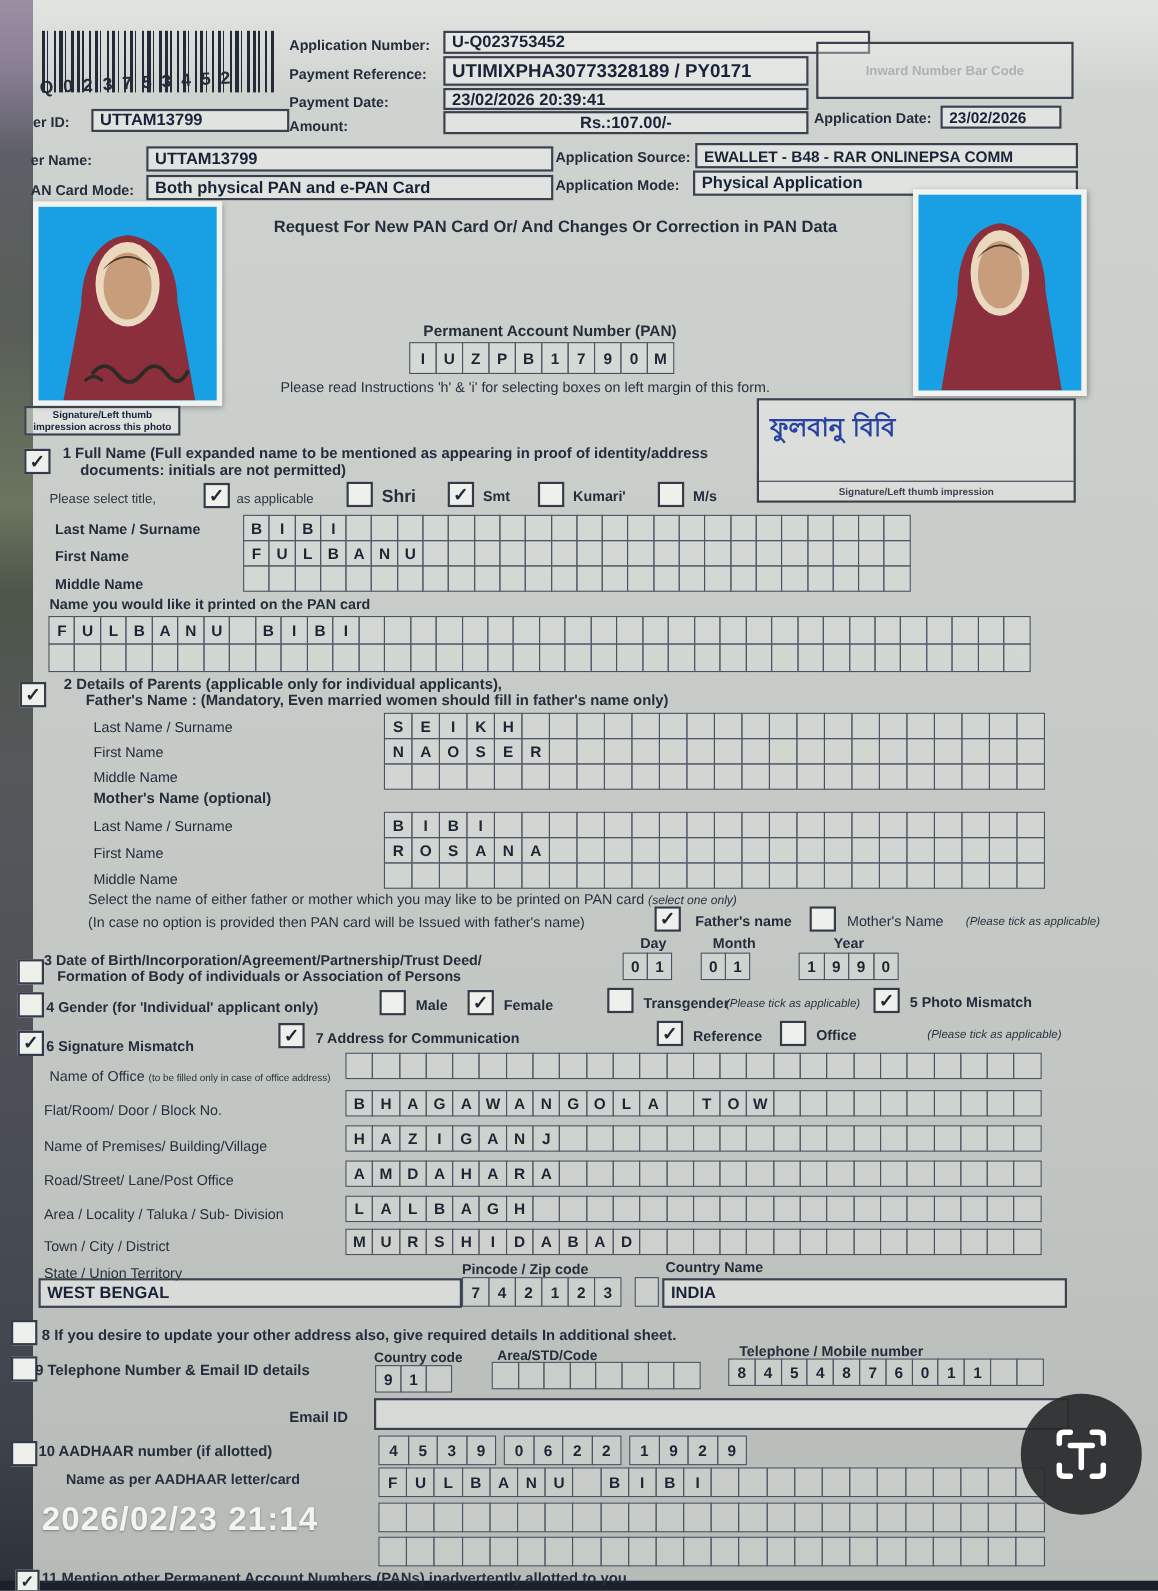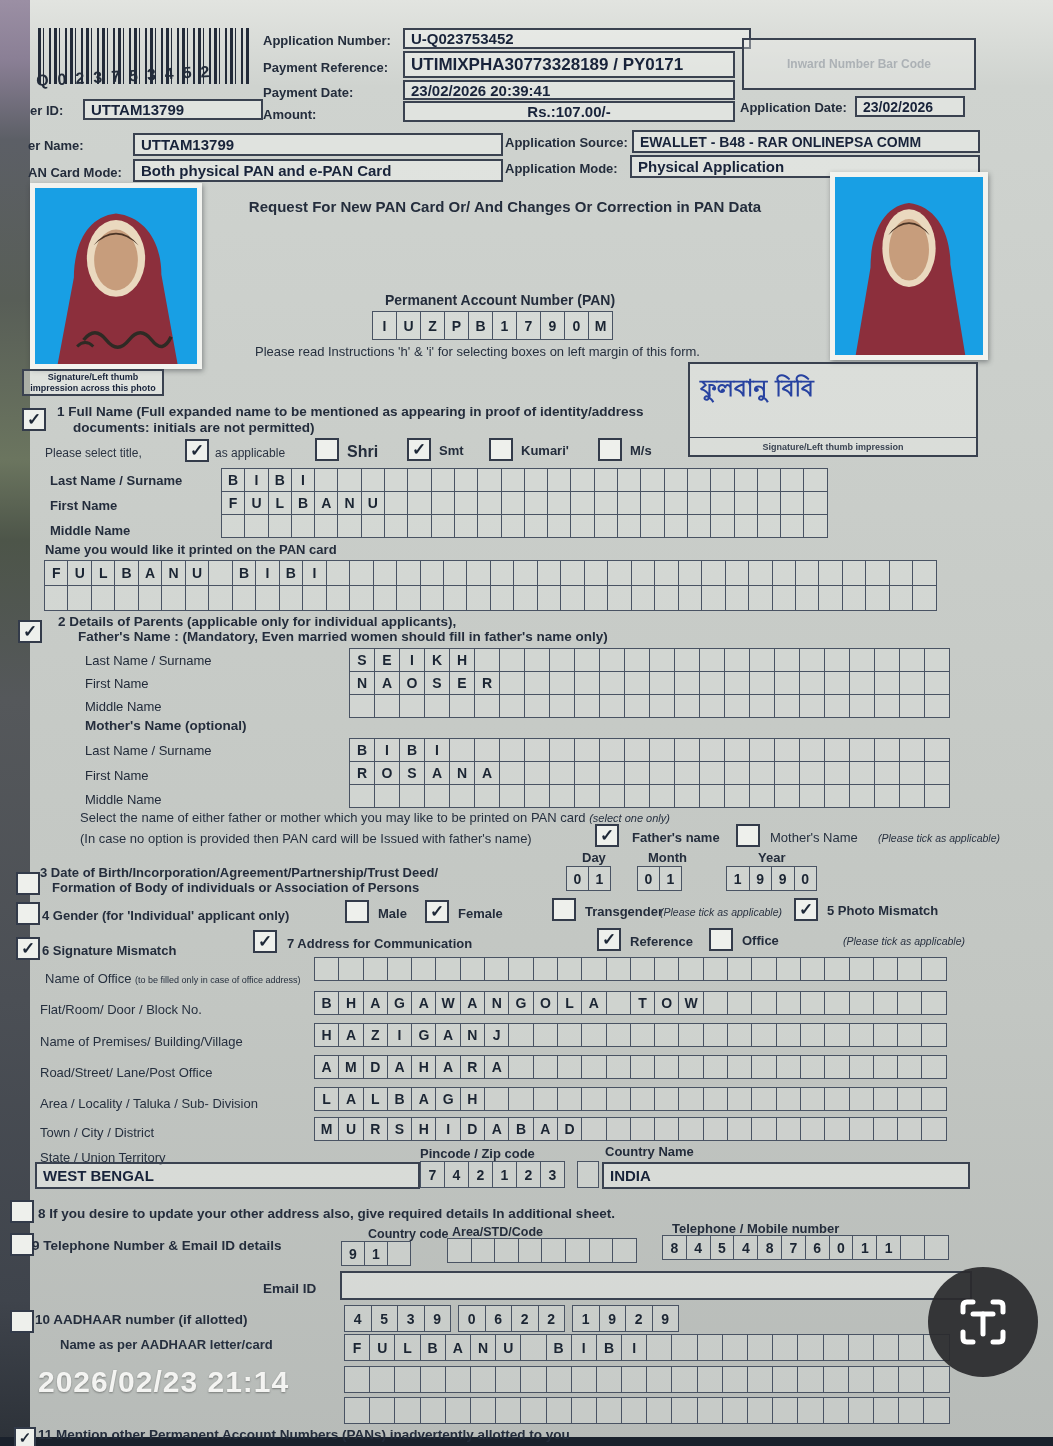--- a/index.html
+++ b/index.html
@@ -39,21 +39,21 @@
 
 <div id="page">
 
   <div class="a edge-left"></div>
   <div class="a edge-bottom"></div>
 
   <div class="a barcode" style="left:38px;top:28px;width:212px;height:56px;"></div>
   <div class="a" style="left:36px;top:66px;width:230px;font-size:16px;font-weight:bold;letter-spacing:9px;color:#232c3a;transform:rotate(-3deg);">Q023753452</div>
 
   <div class="a lb" style="left:263px;top:33px;font-size:13px;">Application Number:</div>
-  <div class="a box" style="left:403px;top:28px;width:348px;height:21px;font-size:15px;font-weight:bold;">U-Q023753452</div>
+  <div class="a box" style="left:403px;top:28px;width:388px;height:21px;font-size:15px;font-weight:bold;">U-Q023753452</div>
 
   <div class="a lb" style="left:263px;top:60px;font-size:13px;">Payment Reference:</div>
   <div class="a box" style="left:403px;top:51px;width:332px;height:27px;font-size:17px;font-weight:bold;">UTIMIXPHA30773328189 / PY0171</div>
 
   <div class="a lb" style="left:263px;top:85px;font-size:13px;">Payment Date:</div>
   <div class="a box" style="left:403px;top:80px;width:332px;height:20px;font-size:15px;">23/02/2026 20:39:41</div>
 
   <div class="a lb" style="left:263px;top:107px;font-size:13px;">Amount:</div>
   <div class="a box" style="left:403px;top:101px;width:332px;height:21px;font-size:15px;justify-content:center;">Rs.:107.00/-</div>
 
@@ -737,21 +737,21 @@
       <span class="cell"></span>
     </div>
   <div class="a box" style="left:602px;top:1162px;width:368px;height:27px;font-size:15px;">INDIA</div>
 
   <span class="a cb" style="left:10px;top:1200px;"></span>
   <div class="a lb" style="left:38px;top:1206px;font-size:13.5px;">8 If you desire to update your other address also, give required details In additional sheet.</div>
 
   <span class="a cb" style="left:10px;top:1233px;"></span>
   <div class="a lb" style="left:32px;top:1238px;font-size:13.5px;">9 Telephone Number &amp; Email ID details</div>
 
-  <div class="a lb" style="left:340px;top:1227px;font-size:12.5px;font-weight:600;margin-left:28px;">Country code</div>
+  <div class="a lb" style="left:340px;top:1227px;font-size:12.5px;font-weight:600;">Country code</div>
   <div class="a grid" style="left:342px;top:1241px;--cw:24px;--ch:25px;">
       <span class="cell">9</span>
       <span class="cell">1</span>
       <span class="cell"></span>
     </div>
 
   <div class="a lb" style="left:452px;top:1225px;font-size:12.5px;font-weight:600;">Area/STD/Code</div>
   <div class="a grid" style="left:448px;top:1238px;--cw:24.6px;--ch:25px;">
       <span class="cell"></span>
       <span class="cell"></span>

